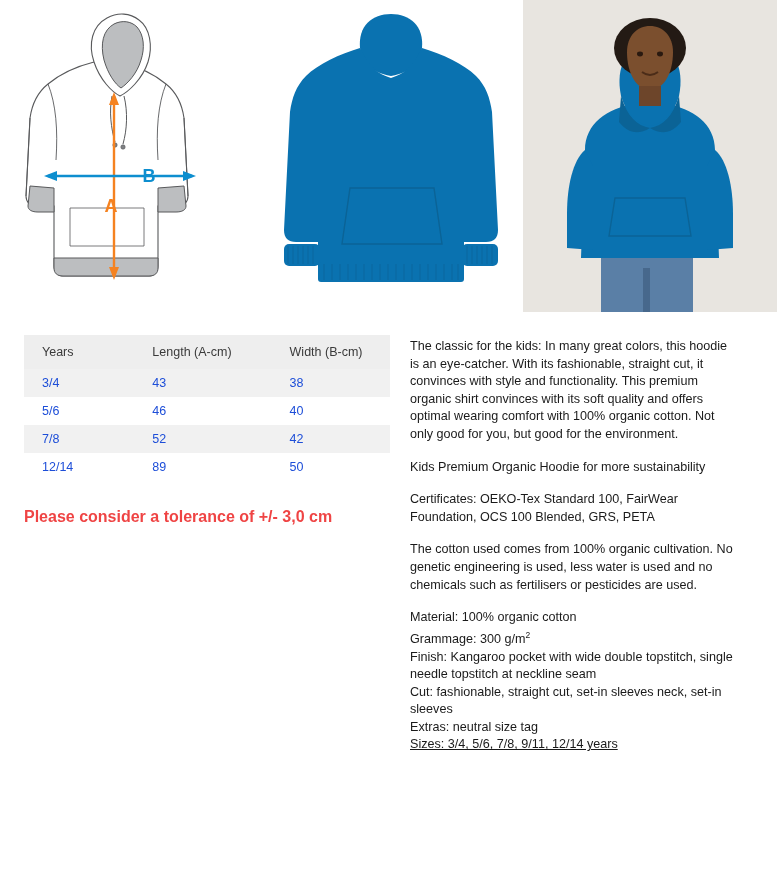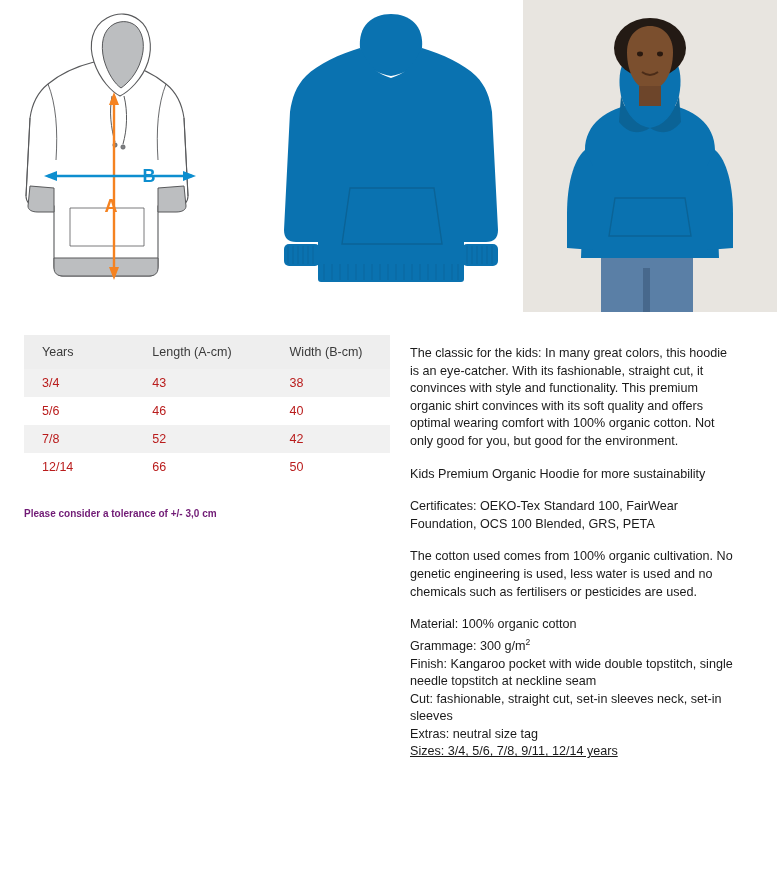--- a/index.html
+++ b/index.html
@@ -44,49 +44,49 @@
     top: 335px;
     width: 366px;
     border-collapse: collapse;
     font-size: 12.5px;
   }
   .size-table th,
   .size-table td {
     text-align: left;
     font-weight: normal;
     padding: 7px 0 7px 18px;
-    color: #b91c1c;
+    color: #1d4ed8;
   }
   .size-table thead th {
     background: #eeeeee;
     color: #3a3a3a;
     padding-top: 10px;
     padding-bottom: 10px;
     font-size: 12.5px;
   }
   .size-table tbody tr:nth-child(odd) { background: #f1f1f1; }
   .size-table tbody tr:nth-child(even) { background: #ffffff; }
   .col-years  { width: 108px; }
   .col-length { width: 140px; }
   .col-width  { width: 118px; }
 
   .tolerance {
     position: absolute;
     left: 24px;
     top: 508px;
-    font-size: 10px;
-    color: #701a75;
+    font-size: 16px;
+    color: #ef4444;
     font-weight: bold;
   }
 
   
   .desc {
     position: absolute;
     left: 410px;
-    top: 345px;
+    top: 338px;
     width: 326px;
     font-size: 12.6px;
     line-height: 17.6px;
     color: #1a1a1a;
   }
   .desc p { margin: 0 0 15px 0; }
   .desc p:last-child { margin-bottom: 0; text-decoration: underline; }
   .desc .tight { margin-bottom: 0; }
   .sup { font-size: 8.5px; vertical-align: super; }
 </style>
@@ -244,21 +244,21 @@
       <td>46</td>
       <td>40</td>
     </tr>
     <tr>
       <td>7/8</td>
       <td>52</td>
       <td>42</td>
     </tr>
     <tr>
       <td>12/14</td>
-      <td>66</td>
+      <td>89</td>
       <td>50</td>
     </tr>
   </tbody>
 </table>
 
 <div class="tolerance">Please consider a tolerance of +/- 3,0 cm</div>
 
 <div class="desc">
   <p>The classic for the kids: In many great colors, this hoodie is an eye-catcher. With its fashionable, straight cut, it convinces with style and functionality. This premium organic shirt convinces with its soft quality and offers optimal wearing comfort with 100% organic cotton. Not only good for you, but good for the environment.</p>
   <p>Kids Premium Organic Hoodie for more sustainability</p>

